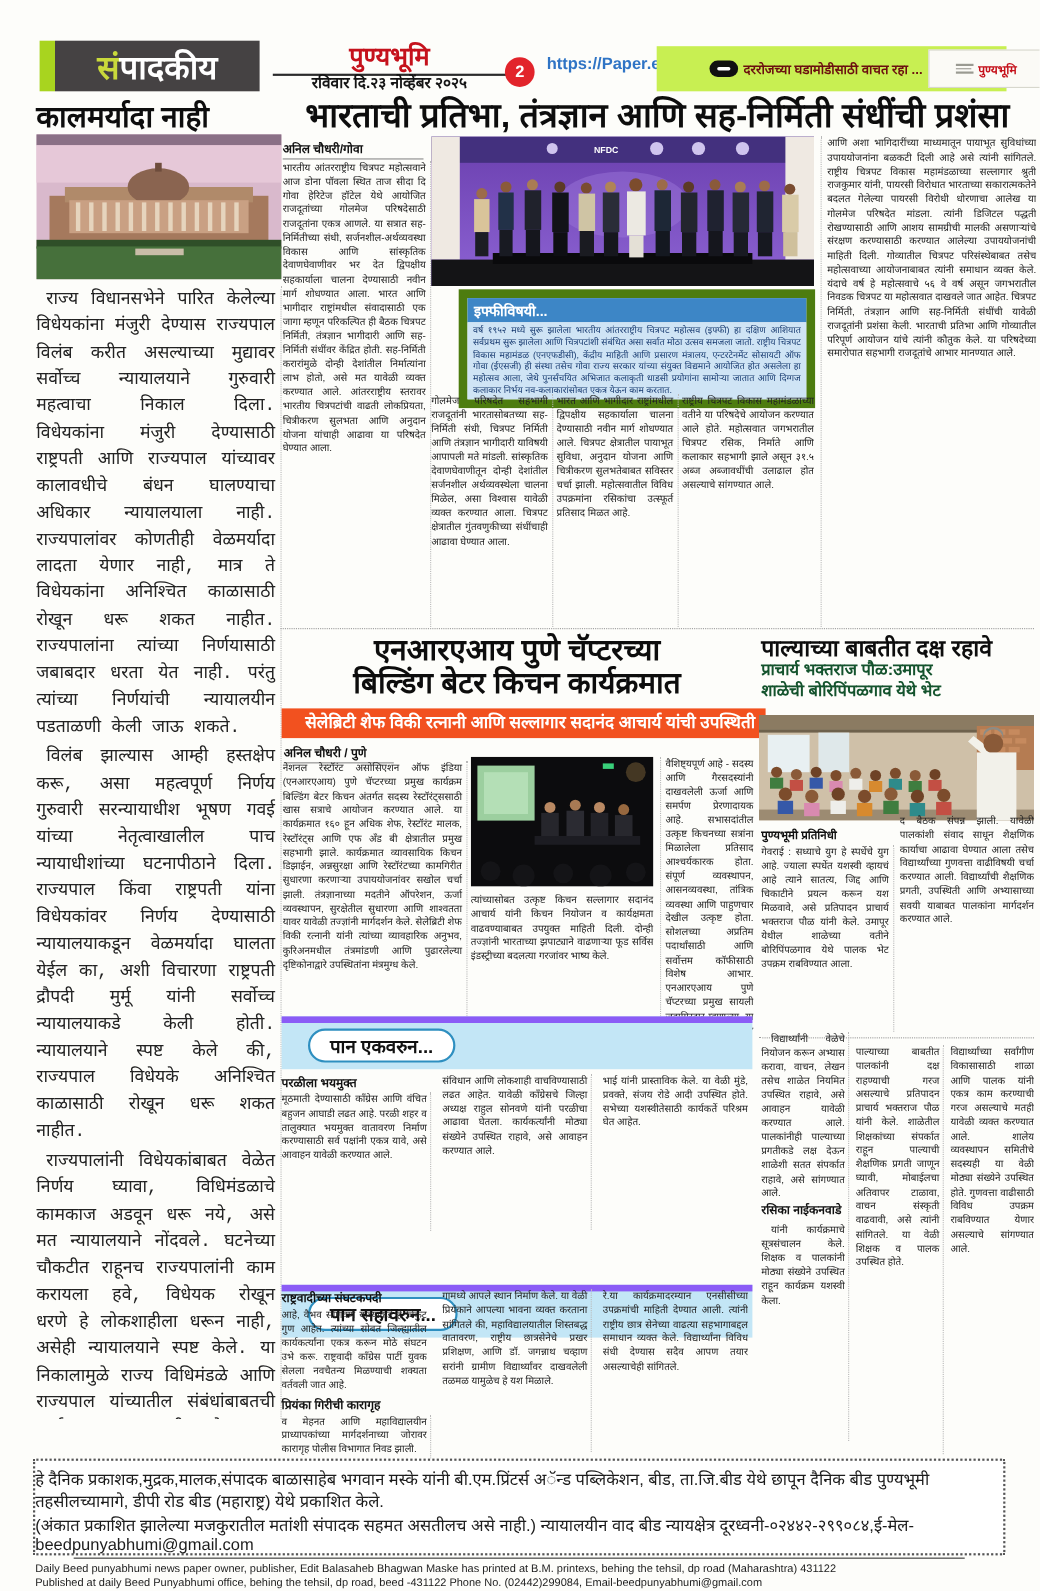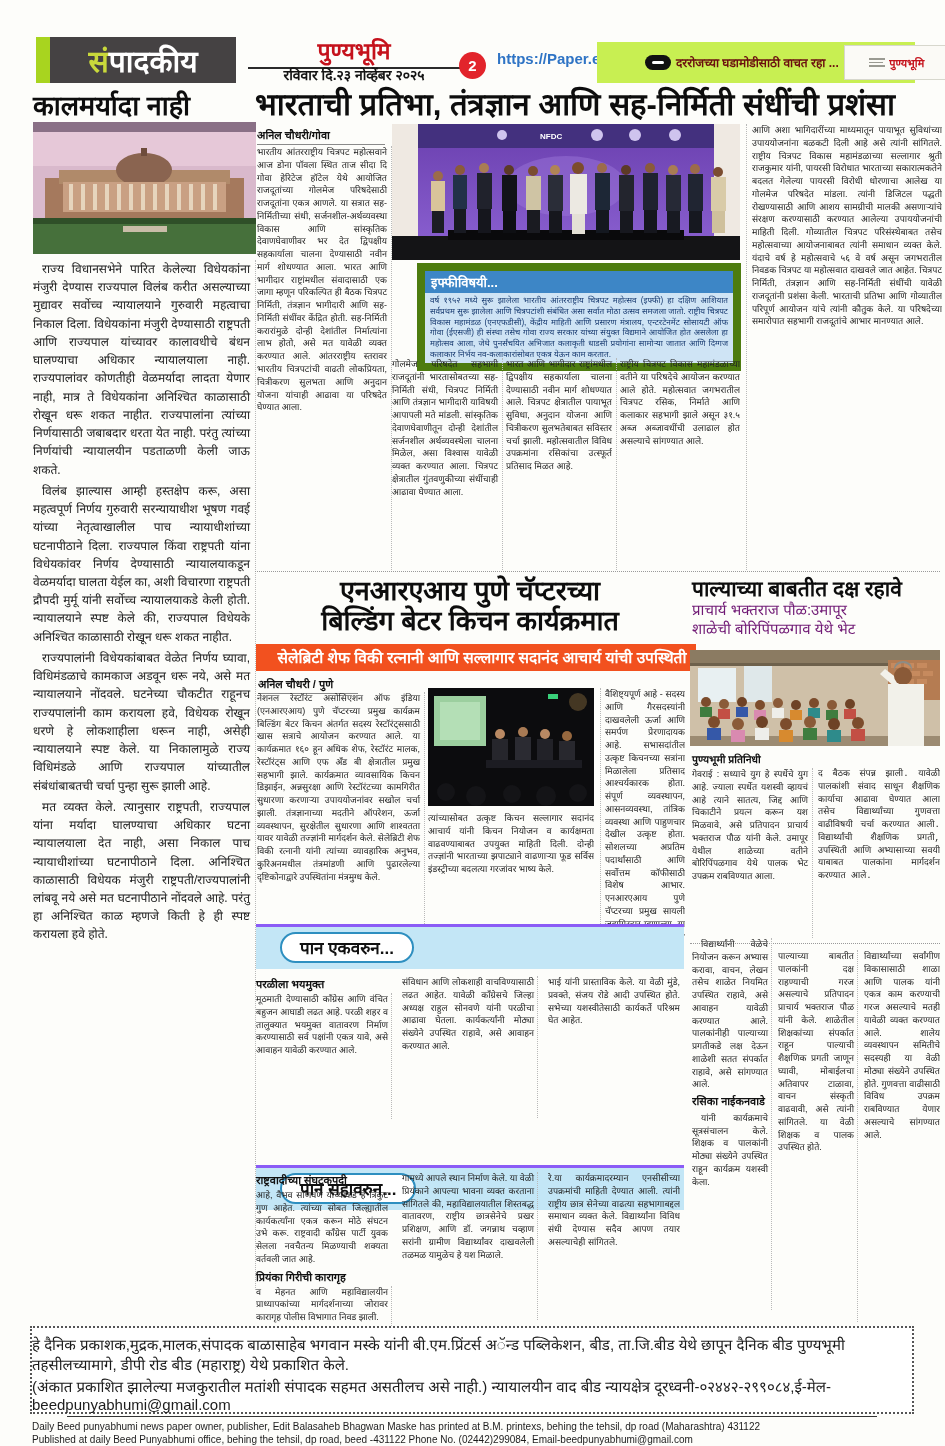--- a/index.html
+++ b/index.html
@@ -34,22 +34,22 @@
               align-items:center;justify-content:center;gap:4px;flex:none;}
   .mini-lines div{height:1.5px;background:#9a9a92;margin:2px 0;}
   .mini-title{font-size:11px;font-weight:bold;color:#c5121c;}
   .hamb div{width:13px;height:2px;background:#8b8b83;margin:2px 0;}
   
   .infobox{border:8px solid #4d7c0f;box-sizing:border-box;}
   .infobox-h{background:#3d86c6;color:#fff;font-weight:bold;font-size:13px;padding:2px 6px;}
   .infobox-b{background:#cfe4f5;color:#173a70;font-size:8.2px;line-height:1.32;padding:3px 5px;
              text-align:justify;height:64px;overflow:hidden;}
   .banner{background:#f2511f;color:#fff;text-align:center;font-weight:bold;font-size:15.5px;line-height:27px;height:27px;padding-left:12px;}
-  .red-sub{font-size:15px;font-weight:normal;color:#701a75;line-height:1.25;}
-  .strip{background:#c3e6f6;border-top:3px solid #8b5cf6;height:42px;position:relative;}
+  .red-sub{font-size:15px;font-weight:bold;color:#14532d;line-height:1.25;}
+  .strip{background:#c3e6f6;border-top:6px solid #8b5cf6;height:42px;position:relative;}
   .strip-label{position:absolute;left:24px;top:5px;background:#fff;border:2.5px solid #2e8fc0;border-radius:16px;
                padding:2px 18px;font-size:17px;font-weight:bold;color:#111;}
   .item-title{font-weight:bold;font-size:11px;color:#111;margin:0 0 2px;}
   
   .footer-box{border:2px dotted #555;box-sizing:border-box;padding-top:4px;background:#fff;}
   .f1{text-align:center;font-weight:bold;font-size:12px;}
   .f2{font-size:15px;margin-top:2px;}
   .fdiv{width:92%;margin:3px auto;border-top:1.5px solid #333;}
   .fen{text-align:left;font-family:Liberation Sans, sans-serif;font-size:10px;line-height:1.3;}
 </style>
@@ -88,21 +88,21 @@
   </div>
   <div class="hamb">
       <div></div>
       <div></div>
       <div></div>
     </div>
 </div>
 
 <div class="abs headline" style="left:33px;top:86px;font-size:27px;">कालमर्यादा नाही</div>
 
-<div class="abs headline" style="left:255px;top:82px;width:685px;font-size:31px;">भारताची प्रतिभा, तंत्रज्ञान आणि सह-निर्मिती संधींची प्रशंसा</div>
+<div class="abs headline" style="left:255px;top:82px;width:685px;text-align:center;font-size:31px;">भारताची प्रतिभा, तंत्रज्ञान आणि सह-निर्मिती संधींची प्रशंसा</div>
 
 <div class="abs" style="left:33px;top:122px;width:223px;">
   <svg width="223" height="132" viewBox="0 0 223 132" style="display:block">
     <rect x="0" y="0" width="223" height="132" fill="#d9b9cc"></rect>
     <rect x="0" y="0" width="223" height="10" fill="#8a7086"></rect>
     <rect x="0" y="10" width="223" height="34" fill="#e6c8d8"></rect>
     <rect x="12" y="56" width="199" height="44" fill="#a5795d"></rect>
     <rect x="26" y="48" width="171" height="14" fill="#b08a6a"></rect>
     <ellipse cx="111" cy="48" rx="28" ry="17" fill="#8a6450"></ellipse>
     <rect x="108" y="26" width="6" height="8" fill="#6e4c3c"></rect>
@@ -119,21 +119,21 @@
       <rect x="132" y="62" width="4" height="26"></rect>
         <rect x="144" y="62" width="4" height="26"></rect>
       <rect x="156" y="62" width="4" height="26"></rect>
         <rect x="168" y="62" width="4" height="26"></rect>
       <rect x="180" y="62" width="4" height="26"></rect>
     </g>
     <rect x="0" y="96" width="223" height="8" fill="#2f4f28"></rect>
     <rect x="0" y="102" width="223" height="30" fill="#46703b"></rect>
     <rect x="90" y="104" width="44" height="6" fill="#c9bda8"></rect>
   </svg>
-  <div class="col dotR" style="margin-top:6px;width:217px;height:1030px;font-size:12px;line-height:1.52;padding-right:5px;">
+  <div class="col dotR" style="margin-top:6px;width:217px;height:1030px;font-size:16px;line-height:1.52;padding-right:5px;font-family:Liberation Mono, monospace;">
     <p>राज्य विधानसभेने पारित केलेल्या विधेयकांना मंजुरी देण्यास राज्यपाल विलंब करीत असल्याच्या मुद्यावर सर्वोच्च न्यायालयाने गुरुवारी महत्वाचा निकाल दिला. विधेयकांना मंजुरी देण्यासाठी राष्ट्रपती आणि राज्यपाल यांच्यावर कालावधीचे बंधन घालण्याचा अधिकार न्यायालयाला नाही. राज्यपालांवर कोणतीही वेळमर्यादा लादता येणार नाही, मात्र ते विधेयकांना अनिश्चित काळासाठी रोखून धरू शकत नाहीत. राज्यपालांना त्यांच्या निर्णयासाठी जबाबदार धरता येत नाही. परंतु त्यांच्या निर्णयांची न्यायालयीन पडताळणी केली जाऊ शकते.</p>
     <p>विलंब झाल्यास आम्ही हस्तक्षेप करू, असा महत्वपूर्ण निर्णय गुरुवारी सरन्यायाधीश भूषण गवई यांच्या नेतृत्वाखालील पाच न्यायाधीशांच्या घटनापीठाने दिला. राज्यपाल किंवा राष्ट्रपती यांना विधेयकांवर निर्णय देण्यासाठी न्यायालयाकडून वेळमर्यादा घालता येईल का, अशी विचारणा राष्ट्रपती द्रौपदी मुर्मू यांनी सर्वोच्च न्यायालयाकडे केली होती. न्यायालयाने स्पष्ट केले की, राज्यपाल विधेयके अनिश्चित काळासाठी रोखून धरू शकत नाहीत.</p>
     <p>राज्यपालांनी विधेयकांबाबत वेळेत निर्णय घ्यावा, विधिमंडळाचे कामकाज अडवून धरू नये, असे मत न्यायालयाने नोंदवले. घटनेच्या चौकटीत राहूनच राज्यपालांनी काम करायला हवे, विधेयक रोखून धरणे हे लोकशाहीला धरून नाही, असेही न्यायालयाने स्पष्ट केले. या निकालामुळे राज्य विधिमंडळे आणि राज्यपाल यांच्यातील संबंधांबाबतची चर्चा पुन्हा सुरू झाली आहे.</p>
     <p>मत व्यक्त केले. त्यानुसार राष्ट्रपती, राज्यपाल यांना मर्यादा घालण्याचा अधिकार घटना न्यायालयाला देत नाही, असा निकाल पाच न्यायाधीशांच्या घटनापीठाने दिला. अनिश्चित काळासाठी विधेयक मंजुरी राष्ट्रपती/राज्यपालांनी लांबवू नये असे मत घटनापीठाने नोंदवले आहे. परंतु हा अनिश्चित काळ म्हणजे किती हे ही स्पष्ट करायला हवे होते.</p>
   </div>
 </div>
 
 <div class="abs byline" style="left:257px;top:127px;width:128px;">अनिल चौधरी/गोवा</div>
 
 <div class="abs col dotR" style="left:257px;top:146px;width:130px;height:424px;padding-right:4px;">भारतीय आंतरराष्ट्रीय चित्रपट महोत्सवाने आज डोना पॉवला स्थित ताज सीदा दि गोवा हेरिटेज हॉटेल येथे आयोजित राजदूतांच्या गोलमेज परिषदेसाठी राजदूतांना एकत्र आणले. या सत्रात सह-निर्मितीच्या संधी, सर्जनशील-अर्थव्यवस्था विकास आणि सांस्कृतिक देवाणघेवाणीवर भर देत द्विपक्षीय सहकार्याला चालना देण्यासाठी नवीन मार्ग शोधण्यात आला. भारत आणि भागीदार राष्ट्रांमधील संवादासाठी एक जागा म्हणून परिकल्पित ही बैठक चित्रपट निर्मिती, तंत्रज्ञान भागीदारी आणि सह-निर्मिती संधींवर केंद्रित होती. सह-निर्मिती करारांमुळे दोन्ही देशांतील निर्मात्यांना लाभ होतो, असे मत यावेळी व्यक्त करण्यात आले. आंतरराष्ट्रीय स्तरावर भारतीय चित्रपटांची वाढती लोकप्रियता, चित्रीकरण सुलभता आणि अनुदान योजना यांचाही आढावा या परिषदेत घेण्यात आला.</div>
@@ -336,21 +336,21 @@
       <rect x="161" y="79" width="14" height="12" fill="#c34f44"></rect>
   </g>
   <polygon points="206,38 190,24 195,19 212,32" fill="#f2f1ea"></polygon>
   <circle cx="213" cy="26" r="9" fill="#8a5a38"></circle>
   <path d="M204,22 a9,9 0 0 1 18,0 l0,-4 a9,7 0 0 0 -18,0 z" fill="#8c8c86"></path>
   <rect x="198" y="34" width="36" height="62" fill="#f2f1ea"></rect>
 </svg>
 
 <div class="abs byline" style="left:692px;top:752px;width:110px;font-size:10.5px;border:none;">पुण्यभूमी प्रतिनिधी</div>
 <div class="abs col dotR" style="left:692px;top:768px;width:116px;height:170px;padding-right:4px;">गेवराई : सध्याचे युग हे स्पर्धेचे युग आहे. ज्याला स्पर्धेत यशस्वी व्हायचं आहे त्याने सातत्य, जिद्द आणि चिकाटीने प्रयत्न करून यश मिळवावे, असे प्रतिपादन प्राचार्य भक्तराज पौळ यांनी केले. उमापूर येथील शाळेच्या वतीने बोरिपिंपळगाव येथे पालक भेट उपक्रम राबविण्यात आला.</div>
-<div class="abs col" style="left:818px;top:768px;width:122px;height:186px;font-family:Liberation Mono, monospace;">द बैठक संपन्न झाली. यावेळी पालकांशी संवाद साधून शैक्षणिक कार्याचा आढावा घेण्यात आला तसेच विद्यार्थ्यांच्या गुणवत्ता वाढीविषयी चर्चा करण्यात आली. विद्यार्थ्यांची शैक्षणिक प्रगती, उपस्थिती आणि अभ्यासाच्या सवयी याबाबत पालकांना मार्गदर्शन करण्यात आले.</div>
+<div class="abs col" style="left:818px;top:740px;width:122px;height:186px;">द बैठक संपन्न झाली. यावेळी पालकांशी संवाद साधून शैक्षणिक कार्याचा आढावा घेण्यात आला तसेच विद्यार्थ्यांच्या गुणवत्ता वाढीविषयी चर्चा करण्यात आली. विद्यार्थ्यांची शैक्षणिक प्रगती, उपस्थिती आणि अभ्यासाच्या सवयी याबाबत पालकांना मार्गदर्शन करण्यात आले.</div>
 
 <div class="abs dotH" style="left:690px;top:943px;width:250px;"></div>
 
 <div class="abs col dotR" style="left:692px;top:938px;width:76px;height:372px;padding-right:3px;">
   <p>विद्यार्थ्यांनी वेळेचे नियोजन करून अभ्यास करावा, वाचन, लेखन तसेच शाळेत नियमित उपस्थित राहावे, असे आवाहन यावेळी करण्यात आले. पालकांनीही पाल्याच्या प्रगतीकडे लक्ष देऊन शाळेशी सतत संपर्कात राहावे, असे सांगण्यात आले.</p>
   <div class="item-title">रसिका नाईकनवाडे</div>
   <p>यांनी कार्यक्रमाचे सूत्रसंचालन केले. शिक्षक व पालकांनी मोठ्या संख्येने उपस्थित राहून कार्यक्रम यशस्वी केला.</p>
 </div>
 <div class="abs col dotR" style="left:778px;top:950px;width:76px;height:372px;padding-right:3px;">पाल्याच्या बाबतीत पालकांनी दक्ष राहण्याची गरज असल्याचे प्रतिपादन प्राचार्य भक्तराज पौळ यांनी केले. शाळेतील शिक्षकांच्या संपर्कात राहून पाल्याची शैक्षणिक प्रगती जाणून घ्यावी, मोबाईलचा अतिवापर टाळावा, वाचन संस्कृती वाढवावी, असे त्यांनी सांगितले. या वेळी शिक्षक व पालक उपस्थित होते.</div>
 <div class="abs col" style="left:864px;top:950px;width:76px;height:372px;">विद्यार्थ्यांच्या सर्वांगीण विकासासाठी शाळा आणि पालक यांनी एकत्र काम करण्याची गरज असल्याचे मतही यावेळी व्यक्त करण्यात आले. शालेय व्यवस्थापन समितीचे सदस्यही या वेळी मोठ्या संख्येने उपस्थित होते. गुणवत्ता वाढीसाठी विविध उपक्रम राबविण्यात येणार असल्याचे सांगण्यात आले.</div>

